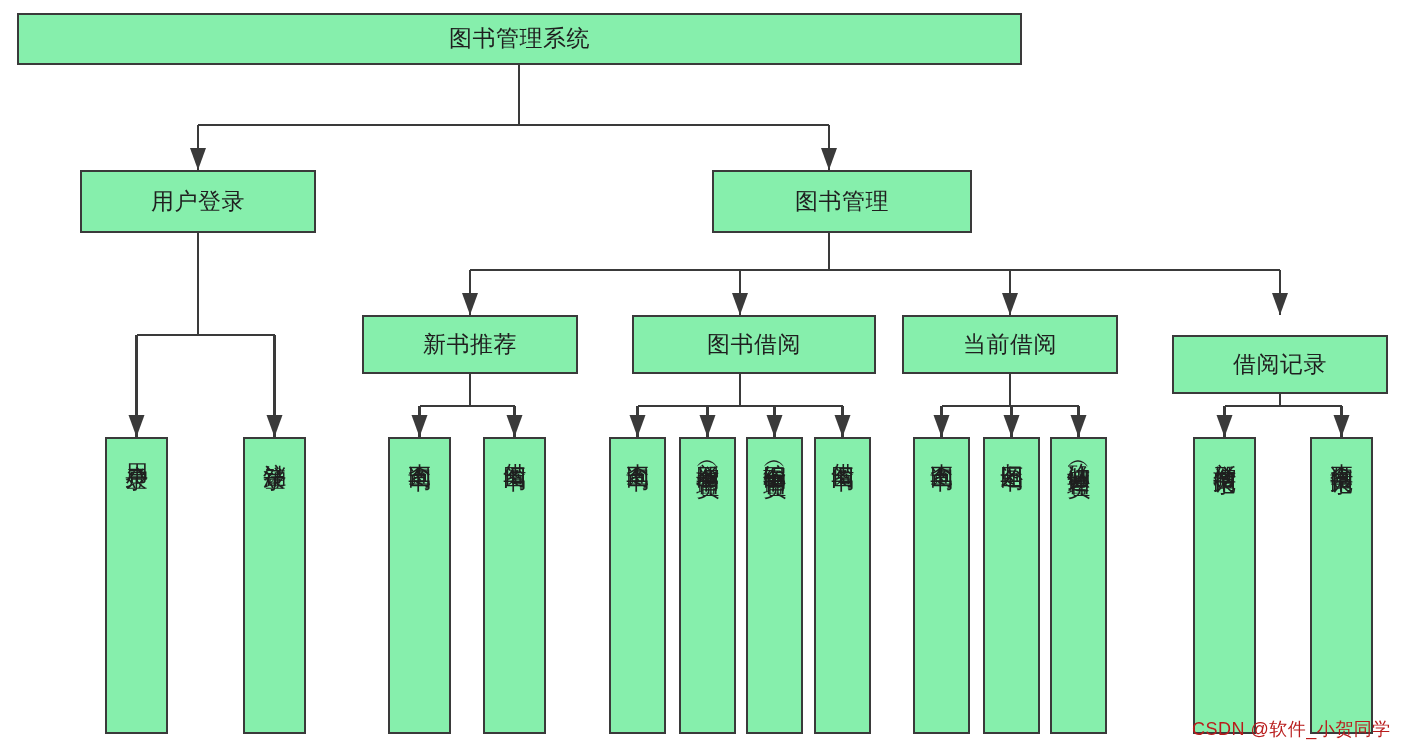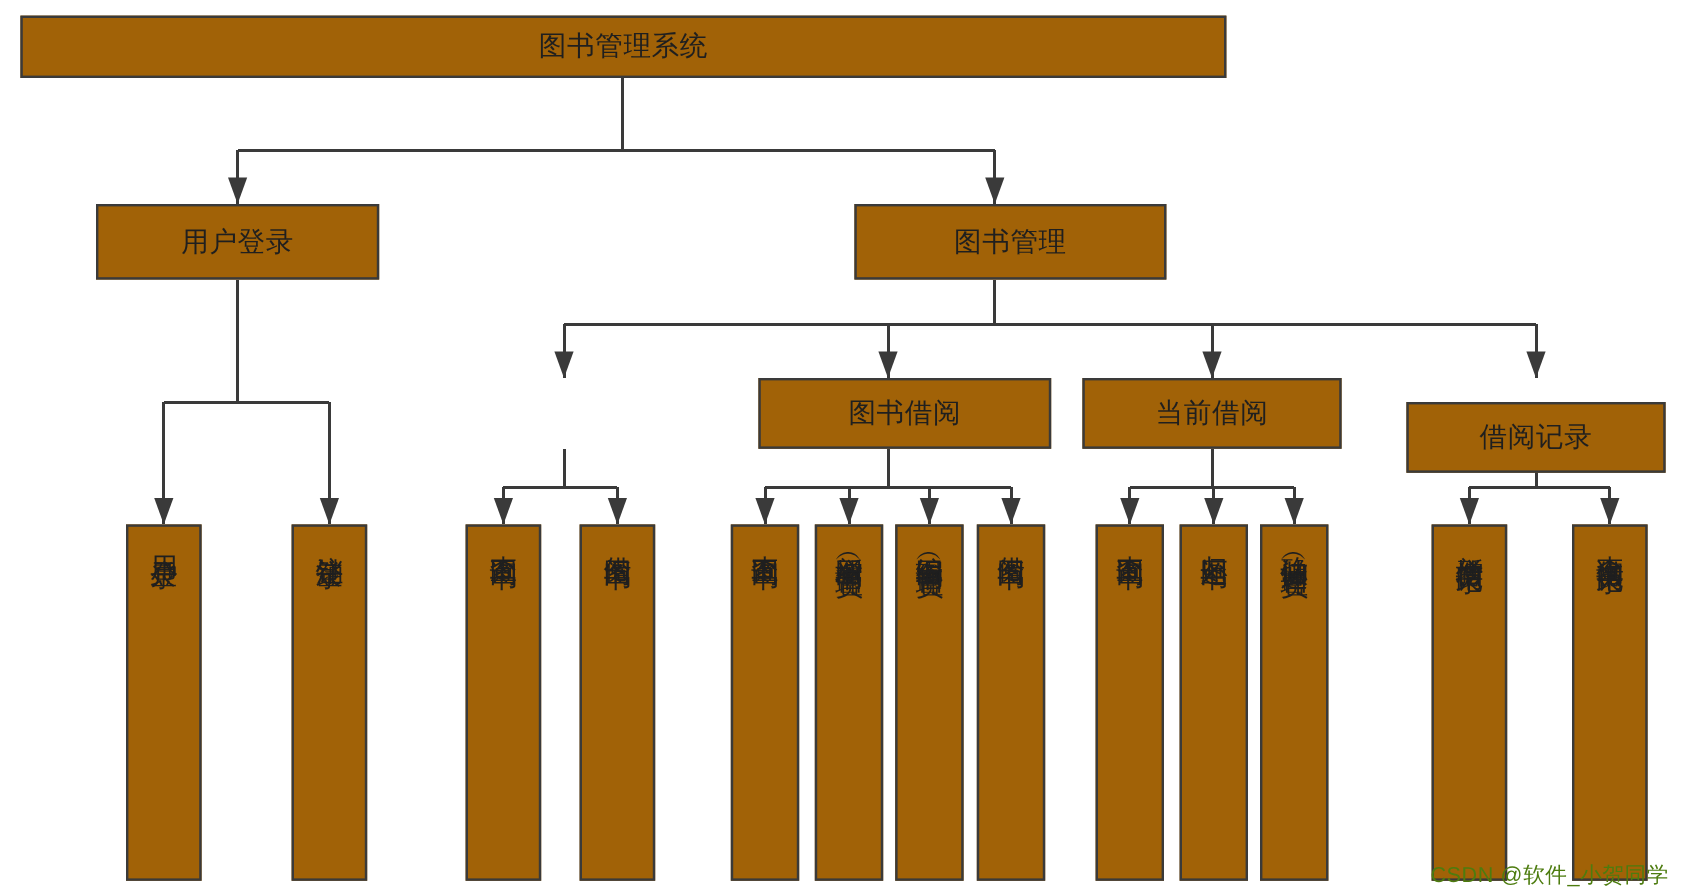--- a/index.html
+++ b/index.html
@@ -23,21 +23,21 @@
     left: 0;
     top: 0;
     width: 1405px;
     height: 747px;
     pointer-events: none;
   }
   .node {
     position: absolute;
     box-sizing: border-box;
     border: 2px solid #3a3a3a;
-    background: #a16207;
+    background: #86efac;
     display: flex;
     align-items: center;
     justify-content: center;
     color: #1f1f1f;
   }
   .node .node-label {
     display: block;
     text-align: center;
     line-height: 1.18;
     letter-spacing: 0.5px;
@@ -135,20 +135,23 @@
 
   <div class="node horiz root" style="left: 17px; top: 13px; width: 1005px; height: 52px;">
       <span class="node-label">图书管理系统</span>
     </div>
     <div class="node horiz" style="left: 80px; top: 170px; width: 236px; height: 63px;">
       <span class="node-label">用户登录</span>
     </div>
     <div class="node horiz" style="left: 712px; top: 170px; width: 260px; height: 63px;">
       <span class="node-label">图书管理</span>
     </div>
+    <div class="node horiz" style="left: 362px; top: 315px; width: 216px; height: 59px;">
+      <span class="node-label">新书推荐</span>
+    </div>
     <div class="node horiz" style="left: 632px; top: 315px; width: 244px; height: 59px;">
       <span class="node-label">图书借阅</span>
     </div>
     <div class="node horiz" style="left: 902px; top: 315px; width: 216px; height: 59px;">
       <span class="node-label">当前借阅</span>
     </div>
     <div class="node horiz" style="left: 1172px; top: 315px; width: 216px; height: 59px; margin-top: 20px;">
       <span class="node-label">借阅记录</span>
     </div>
     <div class="node vert" style="left: 105px; top: 437px; width: 63px; height: 297px;">
@@ -183,15 +186,15 @@
     </div>
     <div class="node vert" style="left: 1050px; top: 437px; width: 57px; height: 297px;">
       <span class="node-label">确认归还（管理员）</span>
     </div>
     <div class="node vert" style="left: 1193px; top: 437px; width: 63px; height: 297px;">
       <span class="node-label">新增借阅记录</span>
     </div>
     <div class="node vert" style="left: 1310px; top: 437px; width: 63px; height: 297px;">
       <span class="node-label">查询借阅记录</span>
     </div>
-    <div id="watermark" style="left: 1192px; top: 717px; color: #4d7c0f;">CSDN @软件_小贺同学</div>
+    <div id="watermark" style="left: 1192px; top: 717px; color: #b91c1c;">CSDN @软件_小贺同学</div>
 
 </div>
 
 </body></html>

